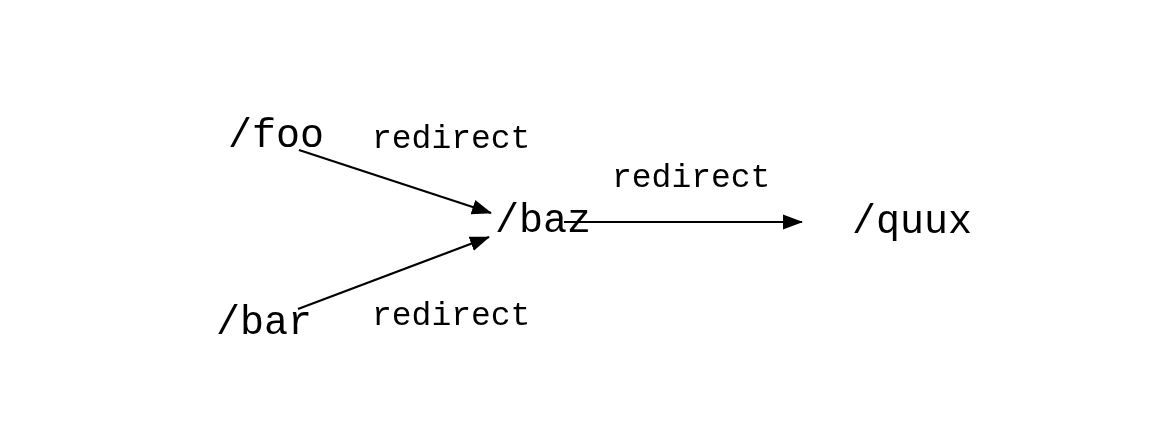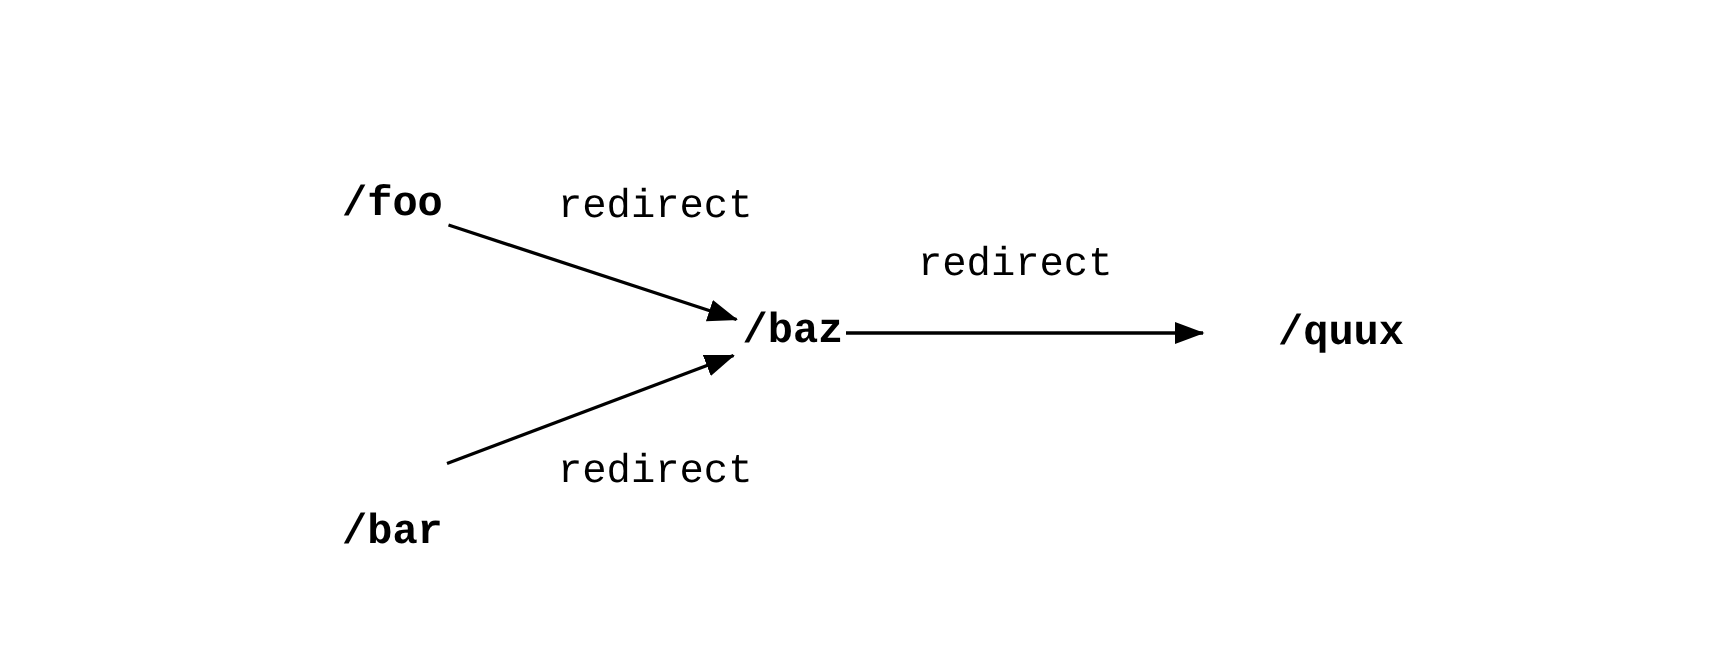--- a/index.html
+++ b/index.html
@@ -17,29 +17,29 @@
   .edges-svg {
     position: absolute;
     left: 0;
     top: 0;
     width: 1152px;
     height: 432px;
   }
   .node-label {
     position: absolute;
     transform: translateY(-50%);
-    font-size: 28px;
-    font-weight: bold;
+    font-size: 40px;
+    font-weight: normal;
     white-space: pre;
     line-height: 1;
   }
   .edge-label {
     position: absolute;
     transform: translateY(-50%);
-    font-size: 27px;
+    font-size: 33px;
     font-weight: normal;
     white-space: pre;
     line-height: 1;
   }
 </style>
 </head>
 <body>
 
 <div class="canvas" style="background: rgb(255, 255, 255); color: rgb(0, 0, 0);">
   <svg class="edges-svg" id="edges-svg" viewBox="0 0 1152 432" xmlns="http://www.w3.org/2000/svg">
@@ -50,17 +50,17 @@
     </defs>
   <line x1="299" y1="150" x2="491" y2="213" stroke="#000000" stroke-width="2.2" marker-end="url(#arrowhead)"></line>
       <line x1="298" y1="309" x2="489" y2="237" stroke="#000000" stroke-width="2.2" marker-end="url(#arrowhead)"></line>
       <line x1="564" y1="222" x2="802" y2="222" stroke="#000000" stroke-width="2.2" marker-end="url(#arrowhead)"></line>
     </svg>
   <div id="labels">
       <div class="edge-label" style="left: 372px; top: 139px;">redirect</div>
       <div class="edge-label" style="left: 372px; top: 316px;">redirect</div>
       <div class="edge-label" style="left: 612px; top: 178px;">redirect</div>
       <div class="node-label" style="left: 228px; top: 137px;">/foo</div>
-      <div class="node-label" style="left: 228px; top: 324px; margin-top: 32px;">/bar</div>
+      <div class="node-label" style="left: 216px; top: 324px;">/bar</div>
       <div class="node-label" style="left: 495px; top: 222px;">/baz</div>
       <div class="node-label" style="left: 852px; top: 223px;">/quux</div>
     </div>
 </div>
 
 </body></html>

